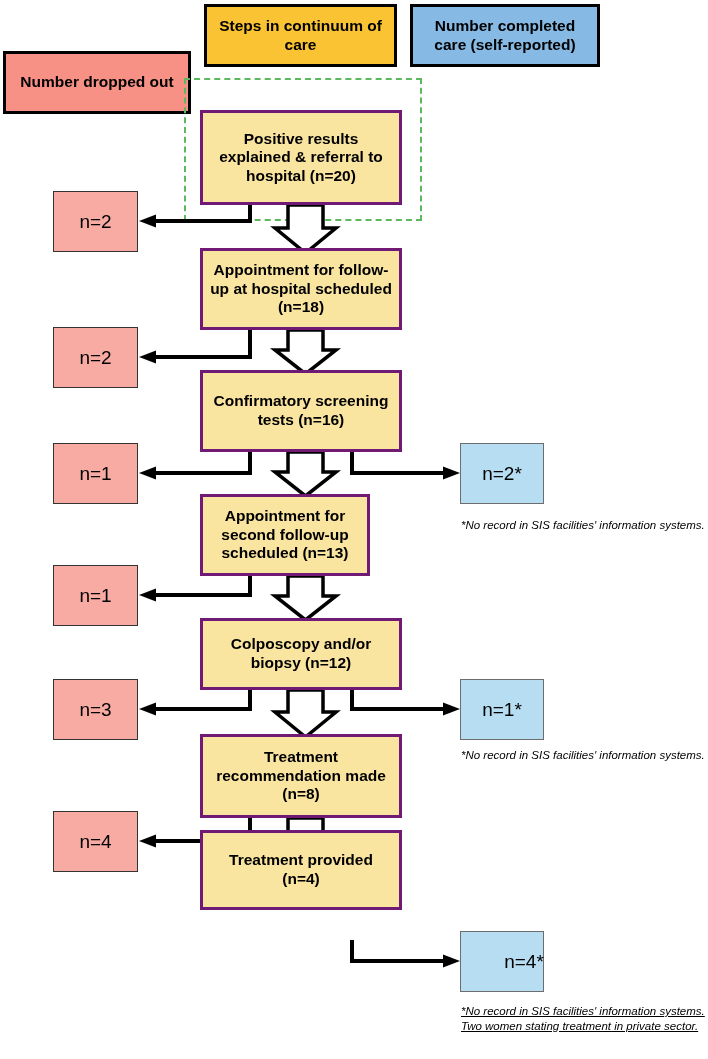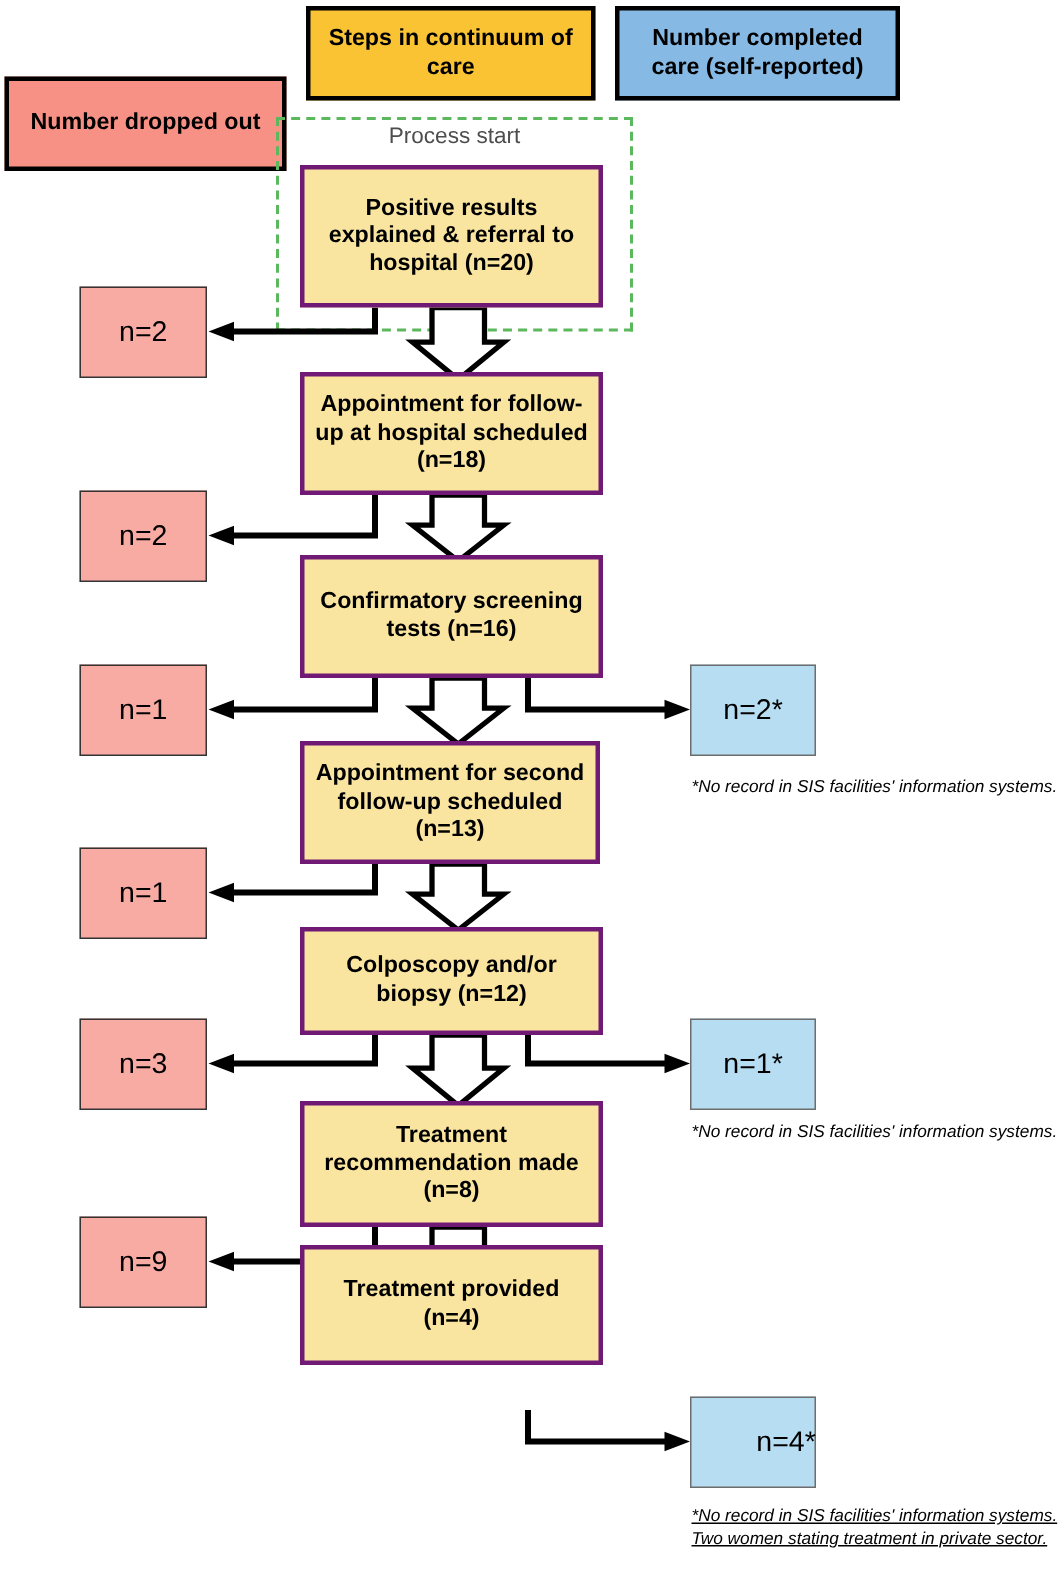--- a/index.html
+++ b/index.html
@@ -113,21 +113,20 @@
 
 <div id="canvas">
 
   <div class="legend-box legend-dropped" style="left:3px; top:4px; width:188px; height:63px;margin-top:47px;">Number dropped out</div>
 
   <div class="legend-box legend-completed" style="left:410px; top:4px; width:190px; height:63px;">Number completed care (self-reported)</div>
 
   <div class="legend-box legend-steps" style="left:204px; top:4px; width:193px; height:63px;">Steps in continuum of care</div>
 
   <div class="process-start-frame" style="left:184px; top:78px; width:238px; height:143px;"></div>
-  <div class="process-start-label" style="left:184px; top:82px; width:238px;">Process start</div>
 
   <svg class="conn" style="left:0; top:0;" width="708" height="1059">
 
     <g>
       <polygon points="288,205 323,205 323,228 336,228 305.5,253 275,228 288,228" fill="#ffffff" stroke="#000000" stroke-width="3.5"></polygon>
     </g>
 
     <g>
       <polygon points="288,330 323,330 323,350 336,350 305.5,374 275,350 288,350" fill="#ffffff" stroke="#000000" stroke-width="3.5"></polygon>
     </g>
@@ -193,39 +192,39 @@
       <polygon points="460,961 443,954.5 443,967.5" fill="#000000"></polygon>
     </g>
   </svg>
 
   <div class="step-box" style="left:200px; top:110px; width:202px; height:95px;">Positive results explained &amp; referral to hospital (n=20)</div>
 
   <div class="step-box" style="left:200px; top:248px; width:202px; height:82px;">Appointment for follow-up at hospital scheduled (n=18)</div>
 
   <div class="step-box" style="left:200px; top:370px; width:202px; height:82px;">Confirmatory screening tests (n=16)</div>
 
-  <div class="step-box" style="left:200px; top:494px; width:200px; height:82px;">Appointment for second follow-up scheduled (n=13)</div>
+  <div class="step-box" style="left:200px; top:494px; width:170px; height:82px;">Appointment for second follow-up scheduled (n=13)</div>
 
   <div class="step-box" style="left:200px; top:618px; width:202px; height:72px;">Colposcopy and/or biopsy (n=12)</div>
 
   <div class="step-box" style="left:200px; top:734px; width:202px; height:84px;">Treatment recommendation made (n=8)</div>
 
   <div class="step-box" style="left:200px; top:830px; width:202px; height:80px;">Treatment provided (n=4)</div>
 
   <div class="drop-box" style="left:53px; top:191px; width:85px; height:61px;">n=2</div>
 
   <div class="drop-box" style="left:53px; top:327px; width:85px; height:61px;">n=2</div>
 
   <div class="drop-box" style="left:53px; top:443px; width:85px; height:61px;">n=1</div>
 
   <div class="drop-box" style="left:53px; top:565px; width:85px; height:61px;">n=1</div>
 
   <div class="drop-box" style="left:53px; top:679px; width:85px; height:61px;">n=3</div>
 
-  <div class="drop-box" style="left:53px; top:811px; width:85px; height:61px;">n=9</div>
+  <div class="drop-box" style="left:53px; top:811px; width:85px; height:61px;">n=4</div>
 
   <div class="done-box" style="left:460px; top:443px; width:84px; height:61px;">n=2*</div>
 
   <div class="done-box" style="left:460px; top:679px; width:84px; height:61px;">n=1*</div>
 
   <div class="done-box" style="left:460px; top:931px; width:84px; height:61px;padding-left:44px;">n=4*</div>
 
   <div class="footnote" style="left:461px; top:518px; width:244px;">*No record in SIS facilities' information systems.</div>
 
   <div class="footnote" style="left:461px; top:748px; width:244px;">*No record in SIS facilities' information systems.</div>

